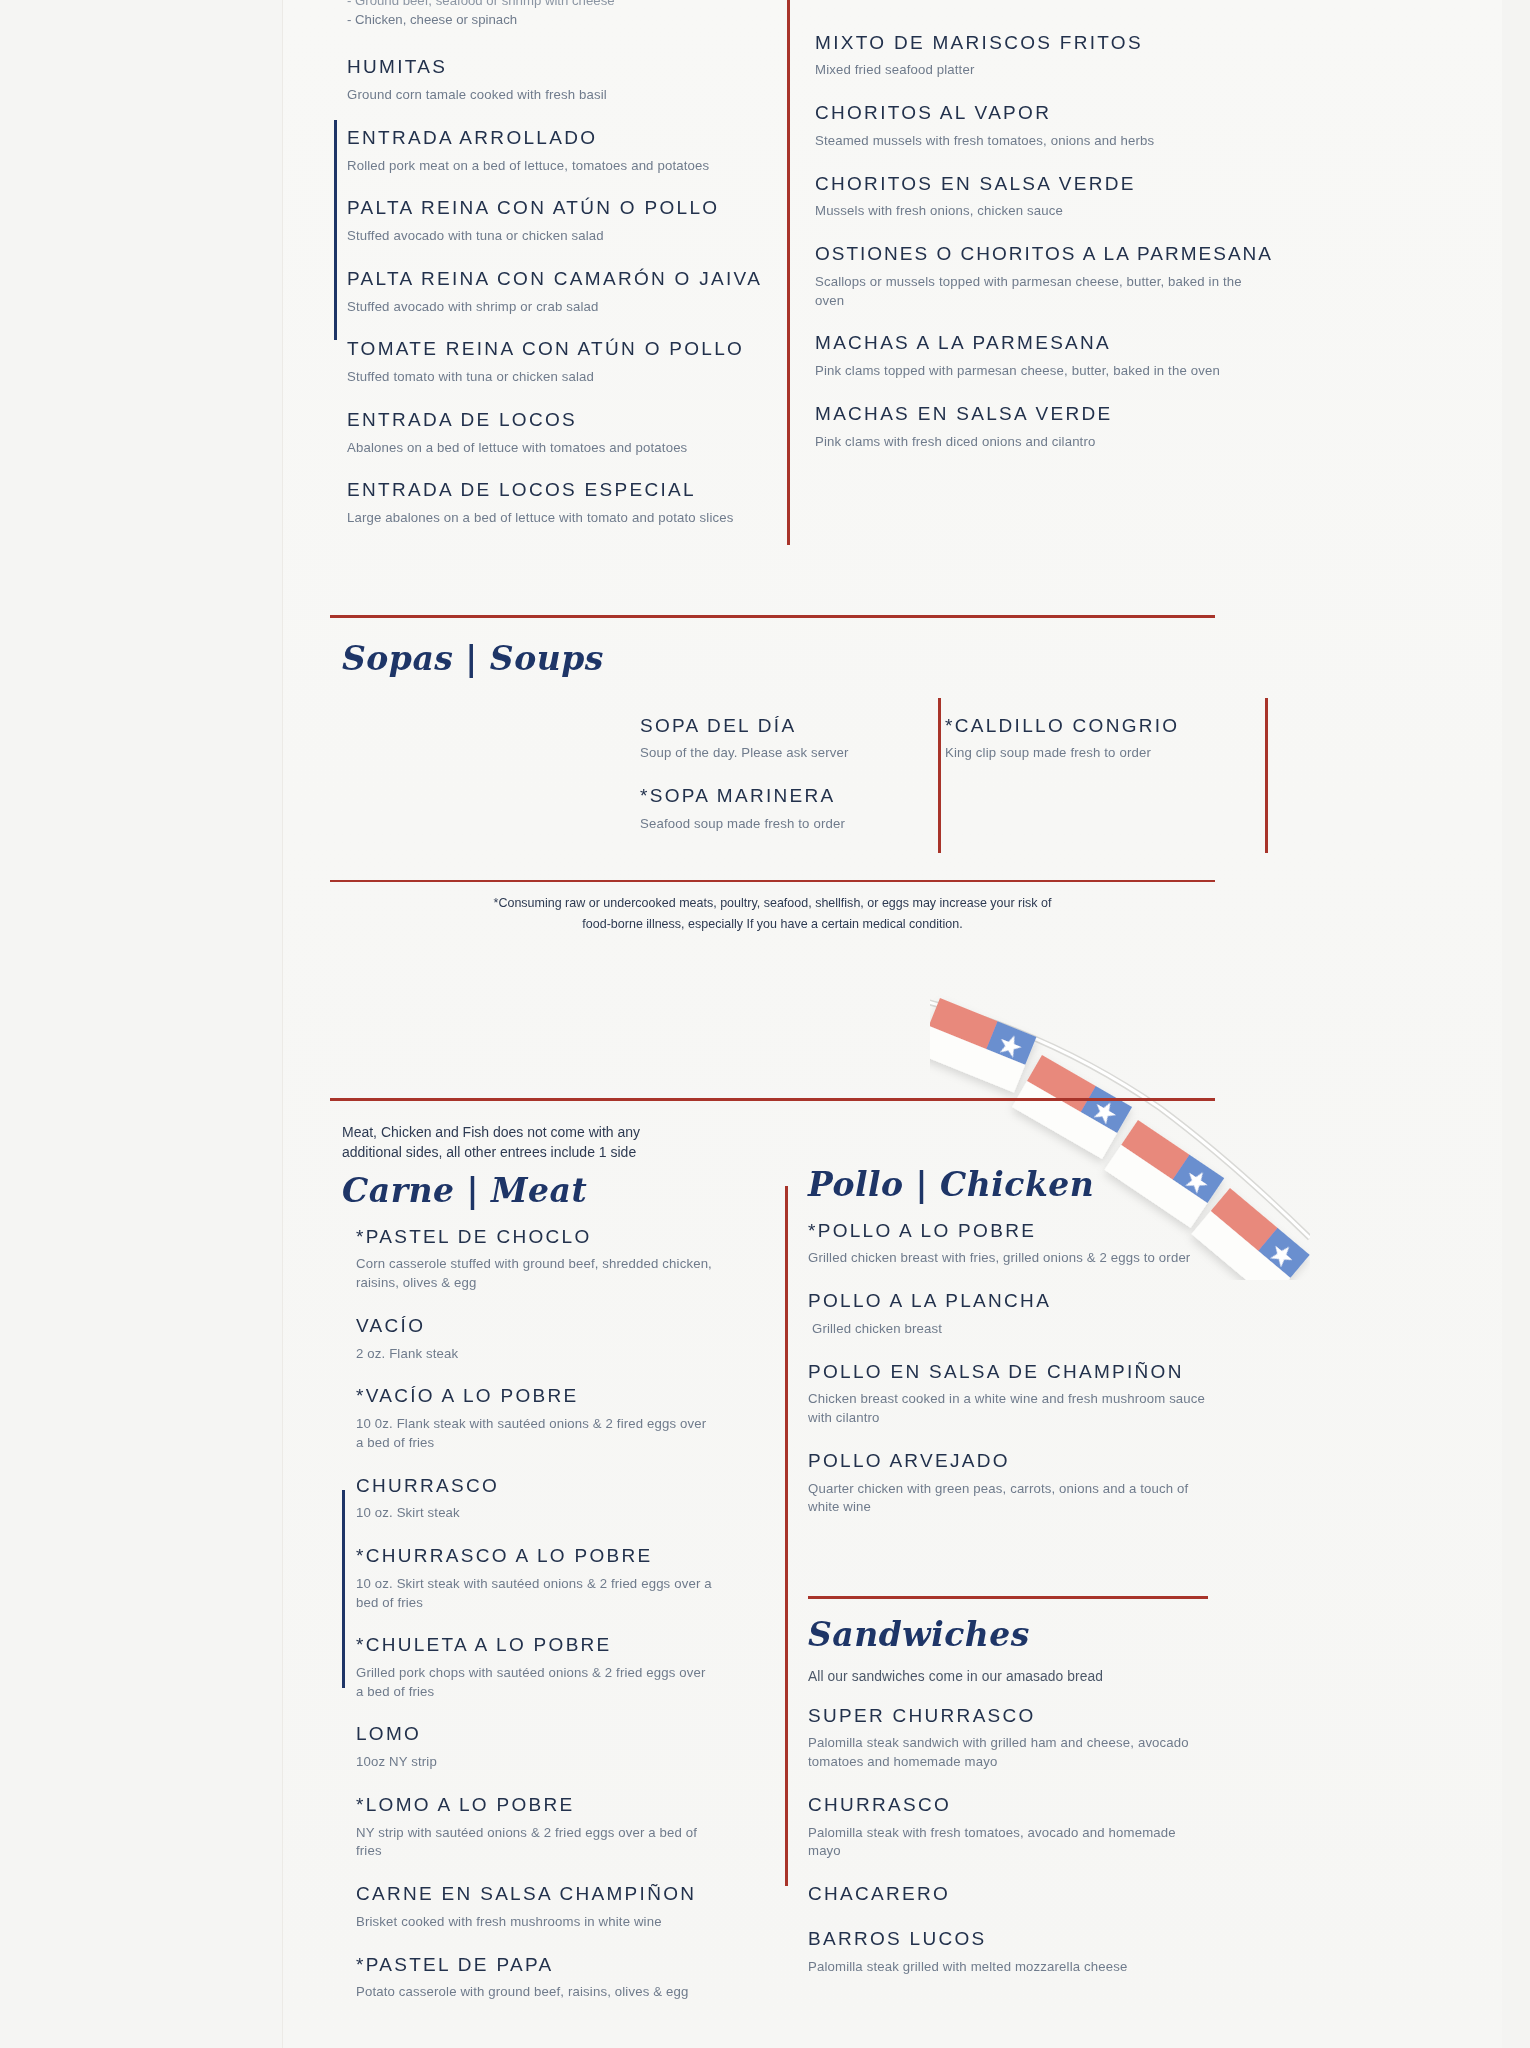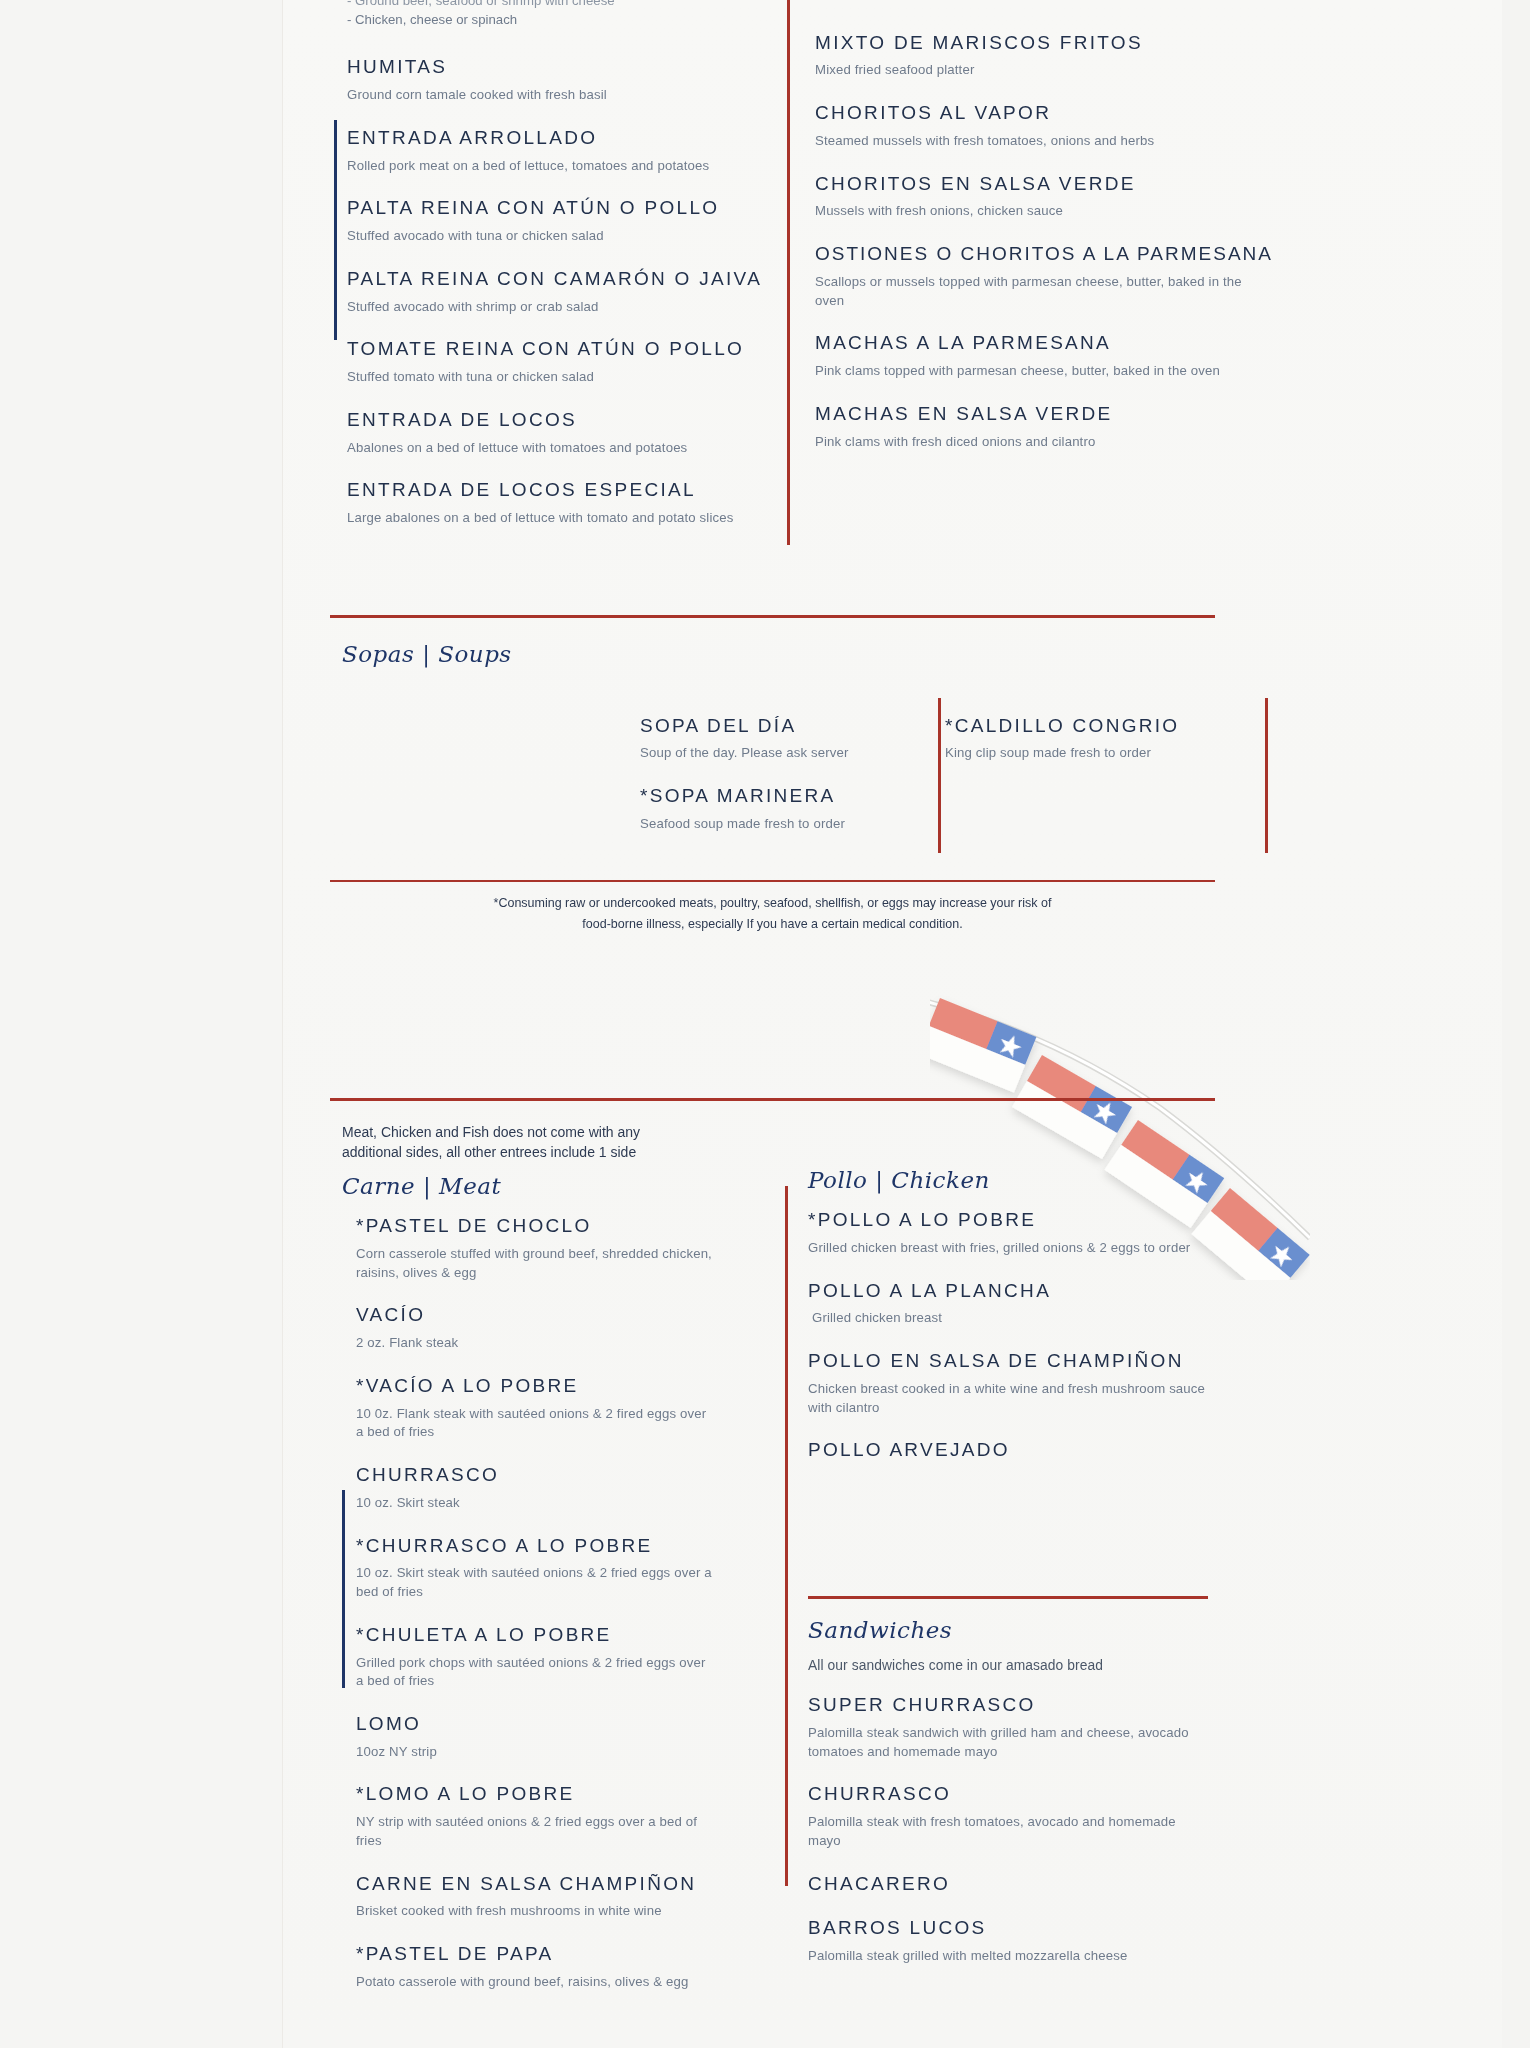--- a/index.html
+++ b/index.html
@@ -44,22 +44,22 @@
     line-height:1.42;
     margin:0;
     font-weight:400;
   }
   .menu-item{ margin-bottom:21px; }
   .menu-item:last-child{ margin-bottom:0; }
 
   .script-head{
     font-family:"DejaVu Serif", serif;
     font-style:italic;
-    font-weight:400;
-    font-size:23px;
+    font-weight:700;
+    font-size:33px;
     color:#1e3567;
     letter-spacing:.5px;
     margin:0 0 16px 0;
     line-height:1.05;
   }
 
   
   .rule-red{
     height:2.5px;
     background:#a8342a;
@@ -388,20 +388,21 @@
       <div class="menu-item">
         <p class="item-name">POLLO A LA PLANCHA</p>
         <p class="item-desc" style="padding-left:4px">Grilled chicken breast</p>
       </div>
       <div class="menu-item">
         <p class="item-name">POLLO EN SALSA DE CHAMPIÑON</p>
         <p class="item-desc">Chicken breast cooked in a white wine and fresh mushroom sauce with cilantro</p>
       </div>
       <div class="menu-item">
         <p class="item-name">POLLO ARVEJADO</p>
+        <p class="item-desc">Quarter chicken with green peas, carrots, onions and a touch of white wine</p>
       </div>
     </div>
 
     <hr class="rule-red" id="sandwich-rule">
 
     <div id="sandwich-block">
       <h2 class="script-head">Sandwiches</h2>
       <p id="sandwich-sub">All our sandwiches come in our amasado bread</p>
 
       <div class="menu-item">

